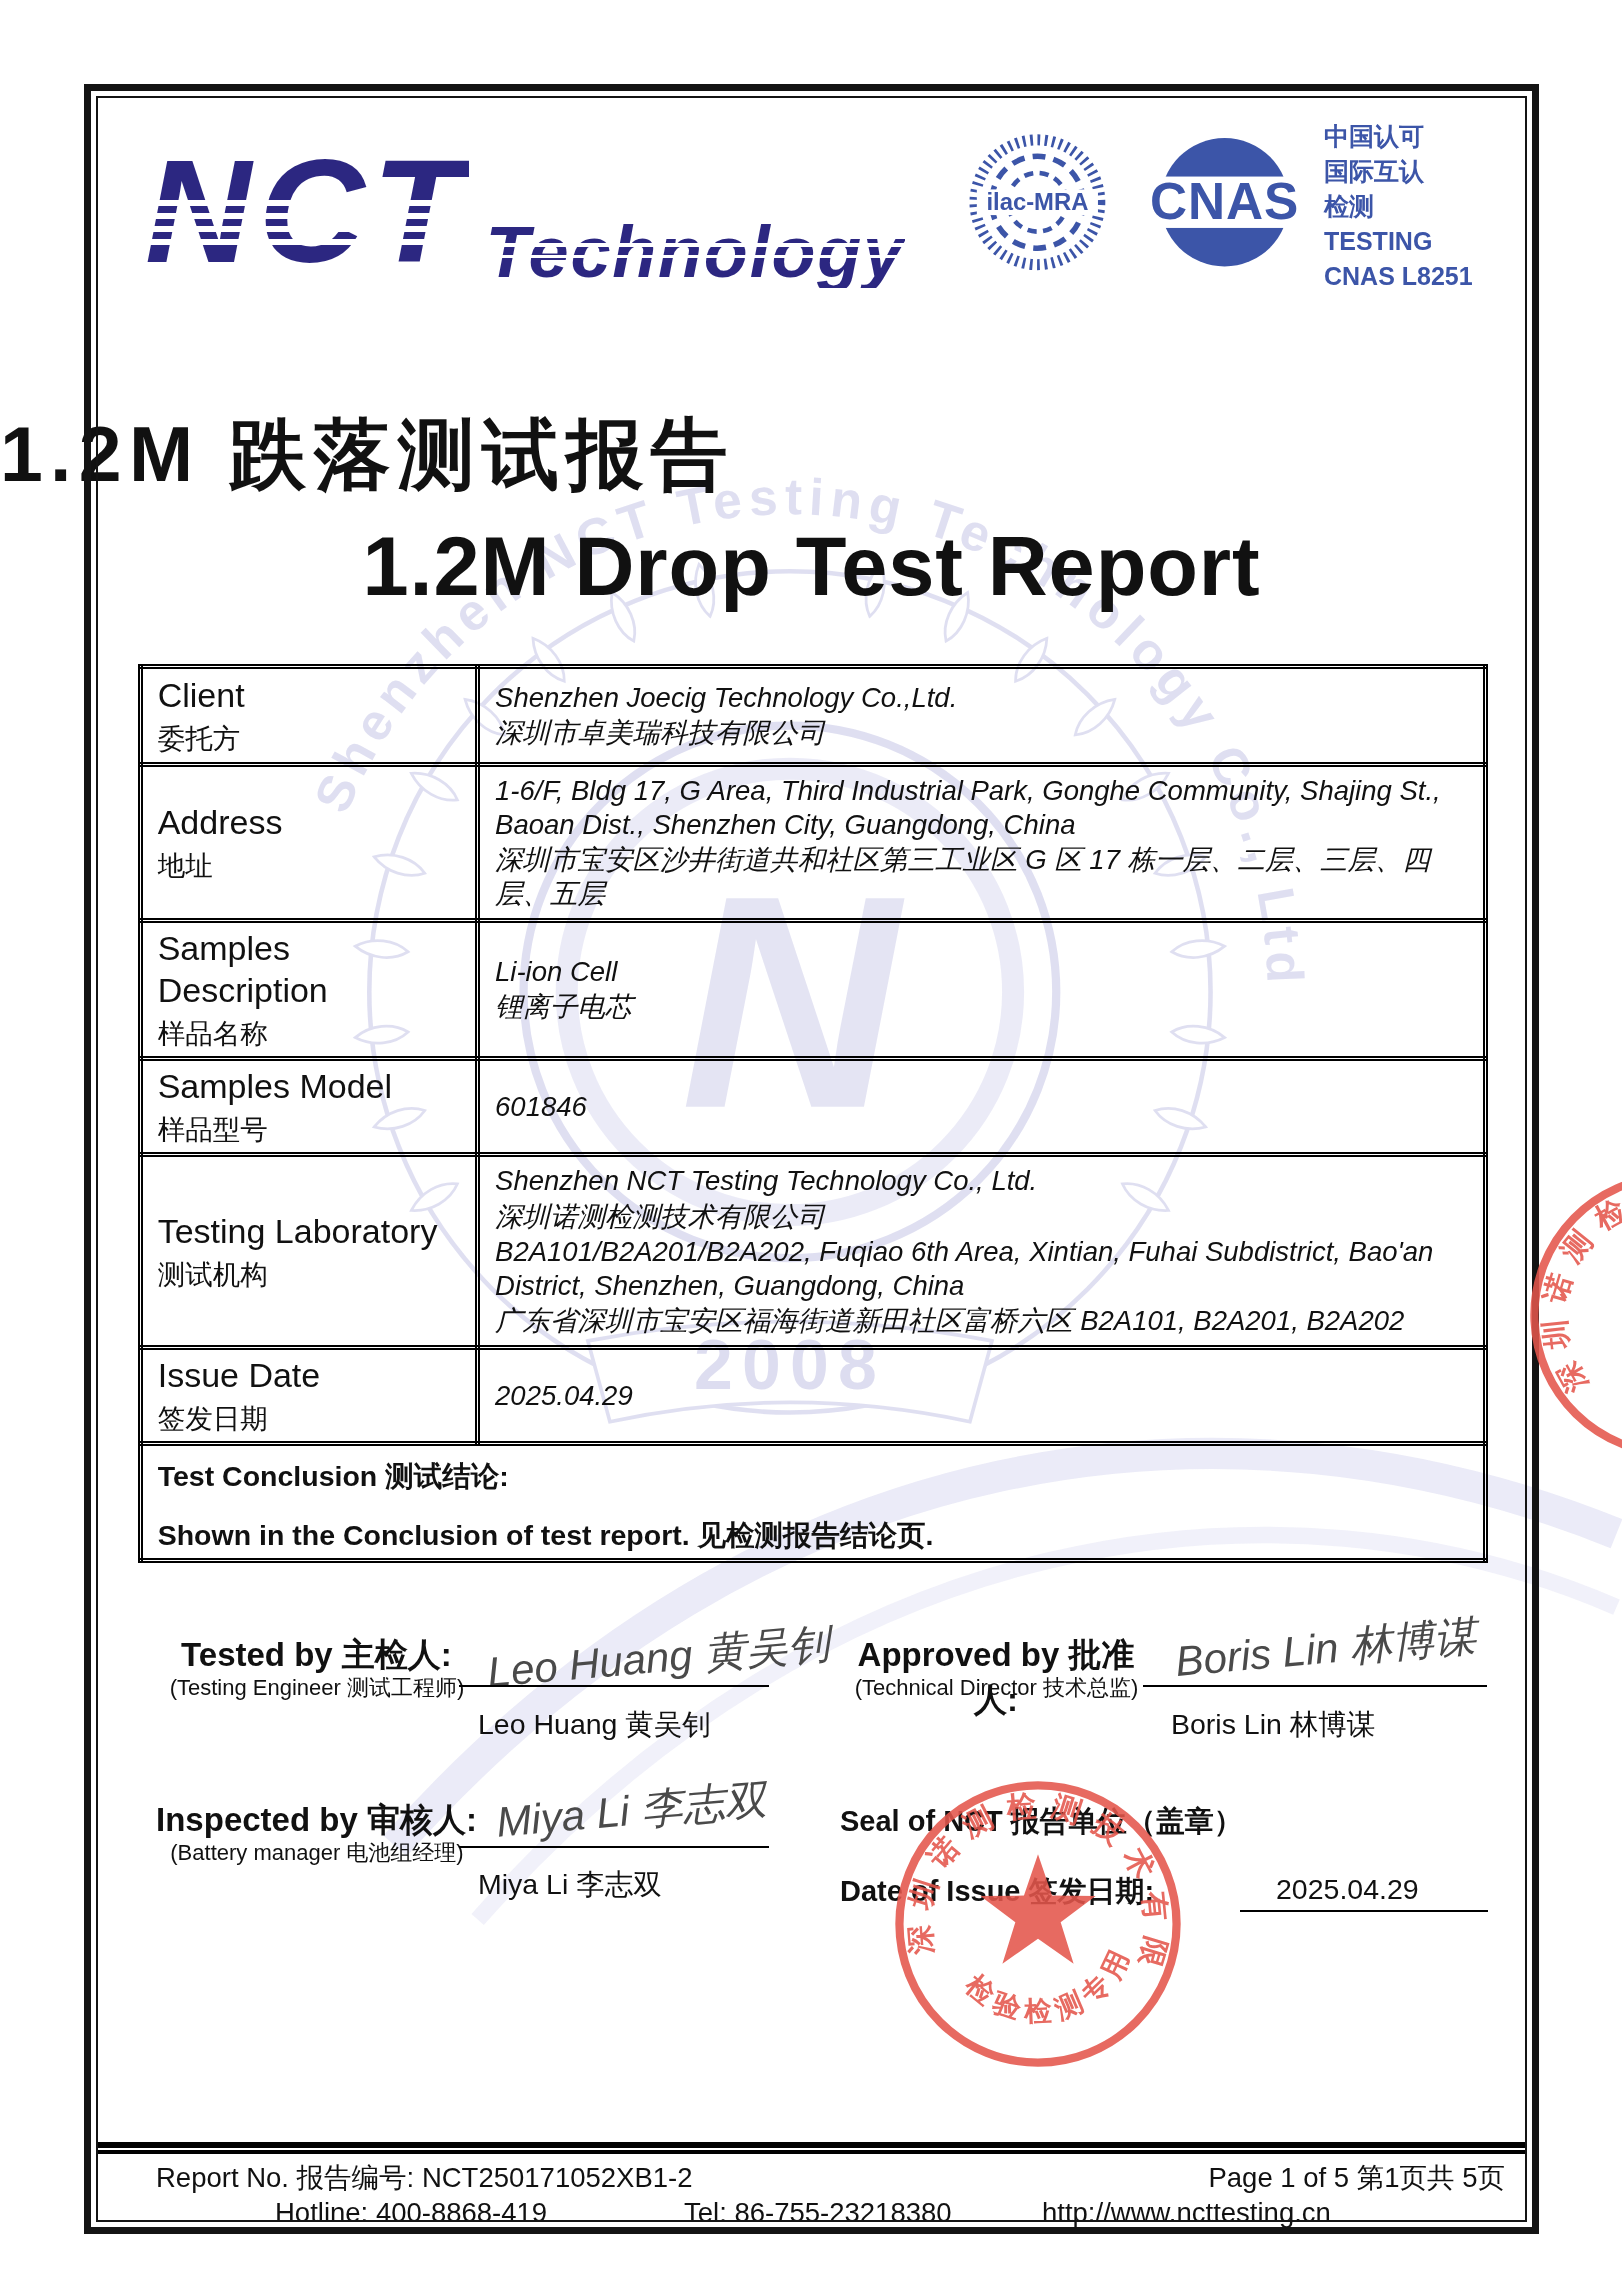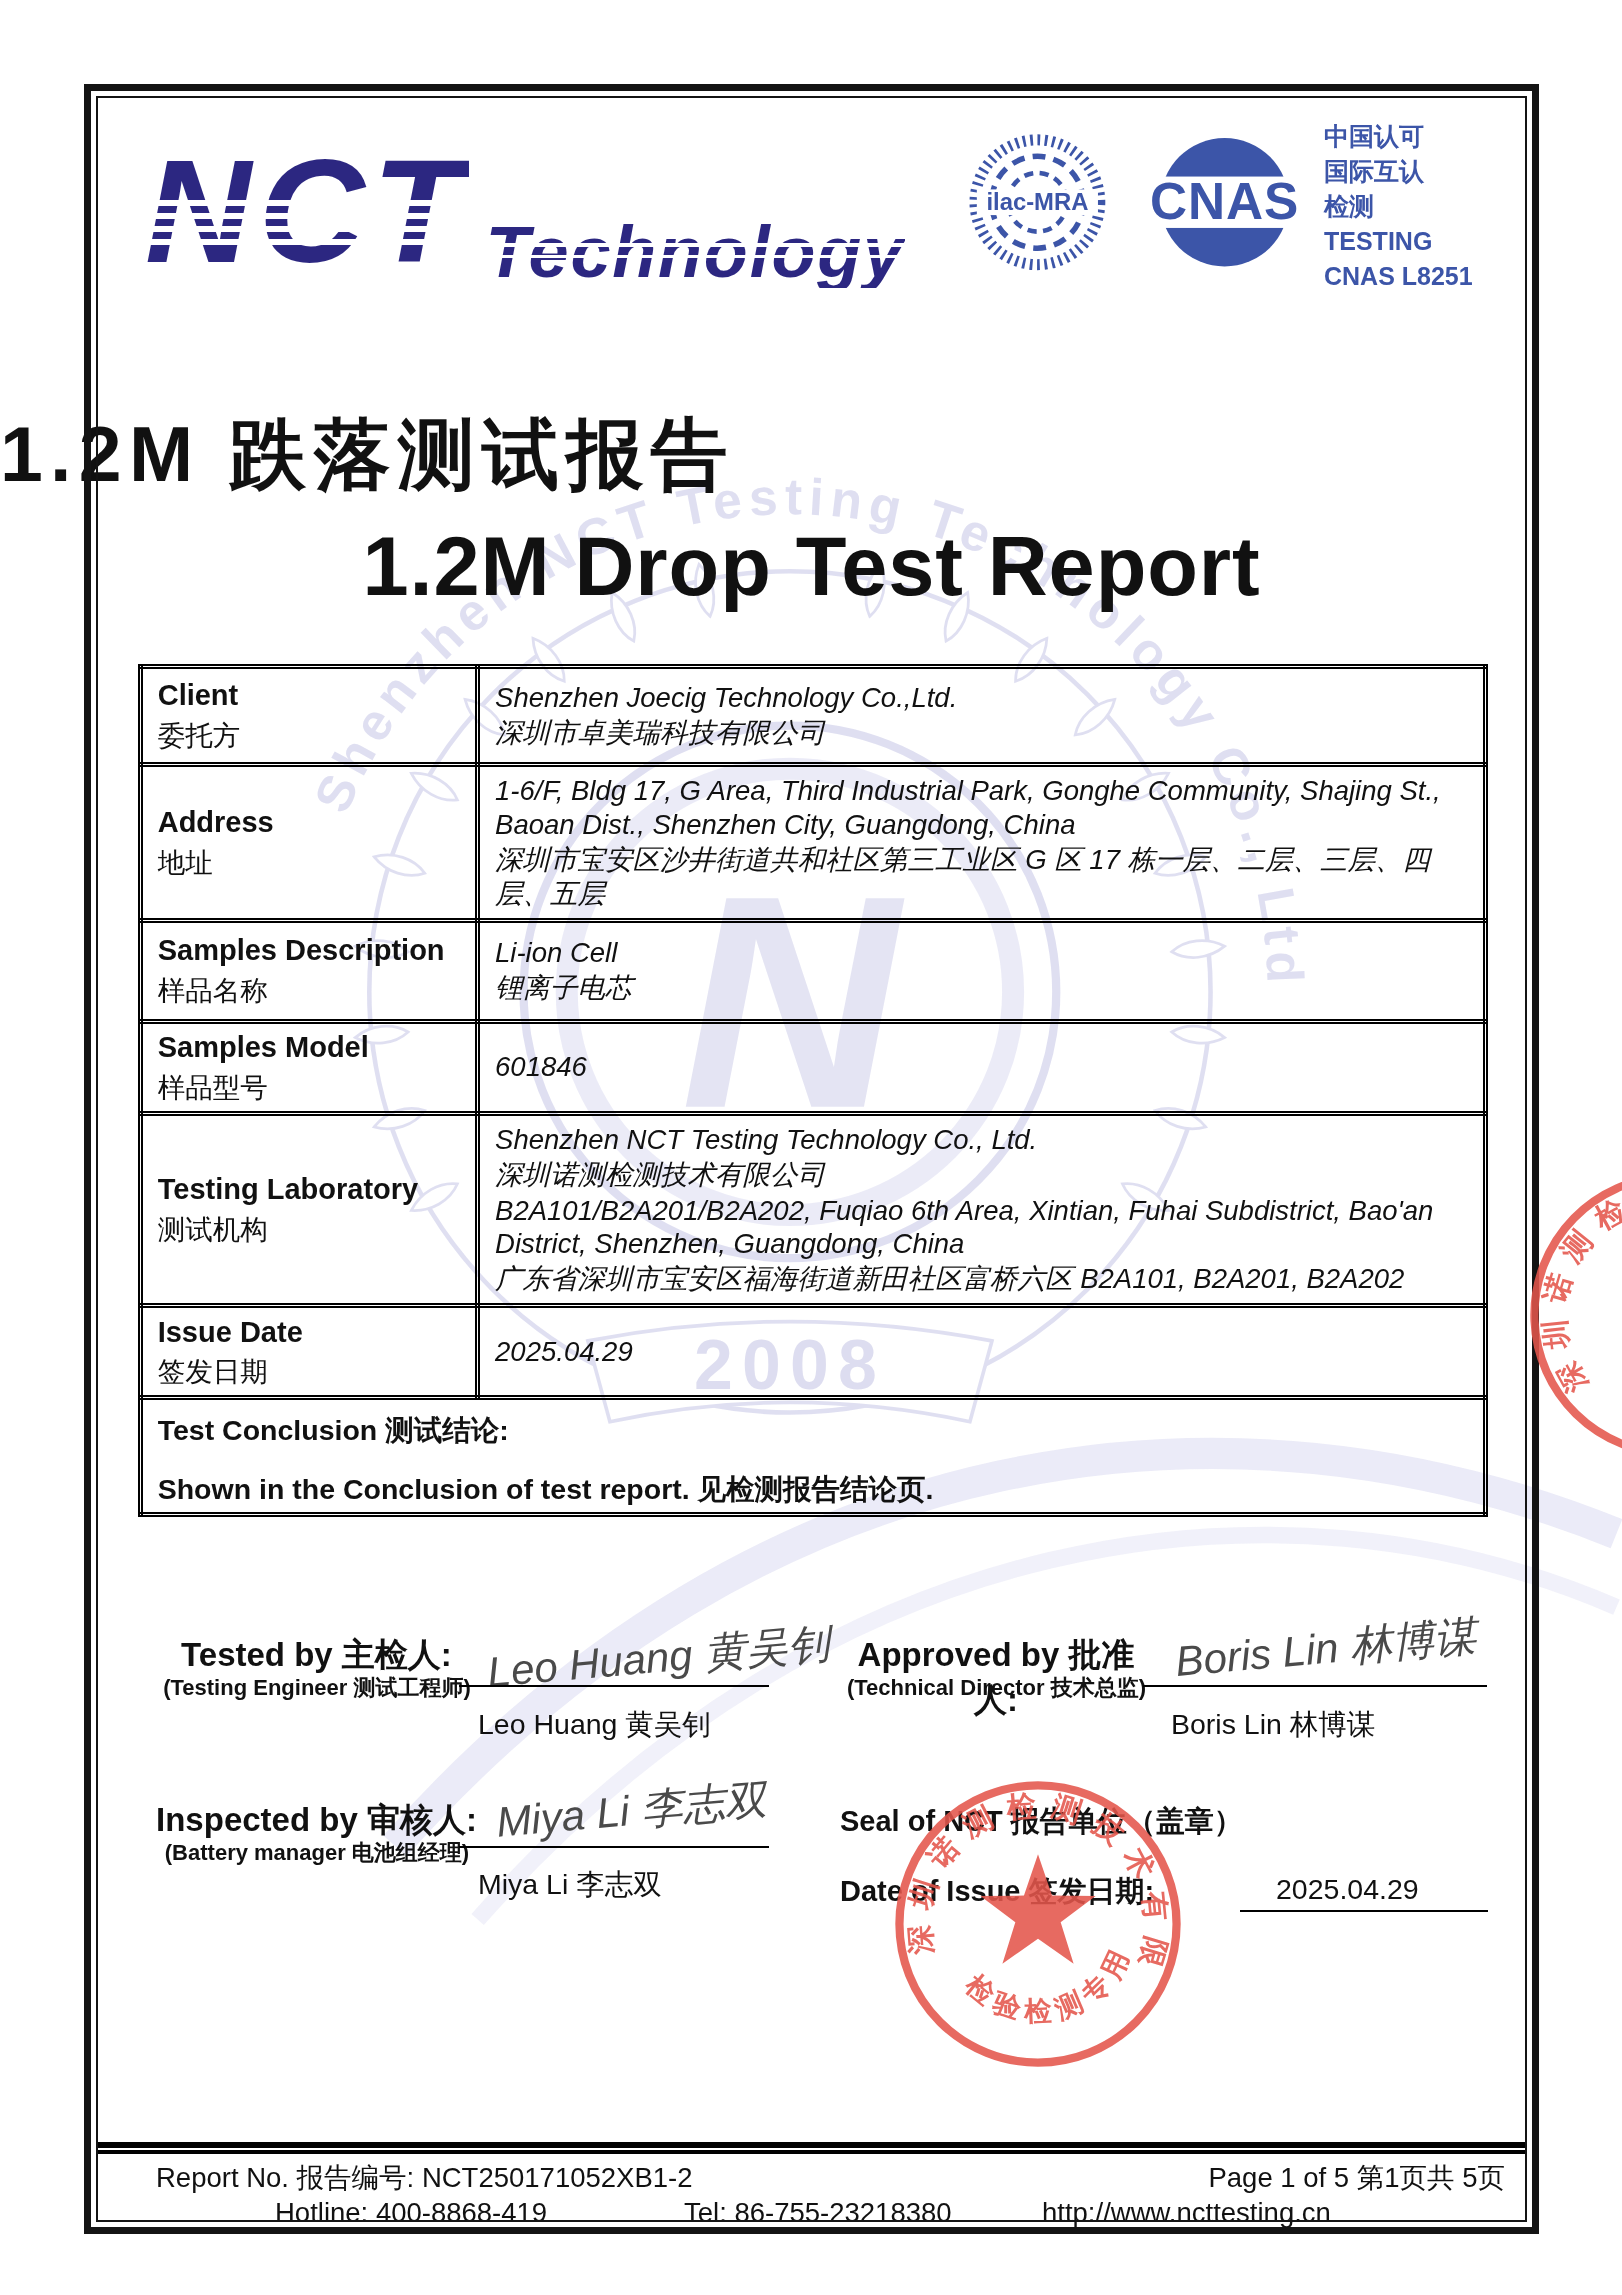--- a/index.html
+++ b/index.html
@@ -27,29 +27,29 @@
   }
   .accr{position:absolute;left:962px;top:127px;z-index:1;}
   .accr-lines{position:absolute;left:1324px;top:119px;z-index:1;color:#3c55a8;font-weight:bold;font-size:25px;line-height:35px;}
   
   .title-cn{position:absolute;left:0;width:1623px;top:404px;text-align:left;font-size:77px;font-weight:bold;letter-spacing:7.3px;z-index:1;}
   .title-en{position:absolute;left:0;width:1623px;top:519px;text-align:center;font-size:83px;font-weight:bold;letter-spacing:0.9px;z-index:1;}
   
   table.info{position:absolute;left:138px;top:664px;width:1350px;border-collapse:collapse;z-index:1;table-layout:fixed;}
   table.info td{border:5.5px double #000;vertical-align:middle;padding:5.5px 14.7px;font-size:27.5px;line-height:1.22;}
   td.lbl{width:303px;}
-  .lbl-en{font-weight:bold;font-size:29px;}
+  .lbl-en{font-weight:normal;font-size:34px;}
   .lbl-cn{font-size:27.5px;margin-top:5.5px;}
   .val-line{margin:1.8px 0;font-style:italic;}
   td.concl{padding:9.2px 16.5px;vertical-align:top;}
   .concl-line{font-weight:bold;font-size:28.5px;margin:7.3px 0 24px 0;}
   .concl-line2{font-weight:bold;font-size:28.5px;}
   
   .sig-label{position:absolute;z-index:1;font-weight:bold;font-size:33px;text-align:center;}
-  .sig-sublabel{position:absolute;z-index:1;font-weight:bold;font-size:22px;text-align:center;}
+  .sig-sublabel{position:absolute;z-index:1;font-weight:normal;font-size:22px;text-align:center;}
   .sig-line{position:absolute;z-index:1;border-bottom:2.8px solid #000;}
   .handwrite{position:absolute;z-index:1;font-style:italic;font-size:42px;color:#4a4a4a;transform:rotate(-5deg);white-space:nowrap;}
   .printed{position:absolute;z-index:1;font-size:28.5px;white-space:nowrap;}
   .seal-label{position:absolute;z-index:1;font-weight:bold;font-size:29px;white-space:nowrap;}
   .date-value{position:absolute;z-index:1;font-size:28.5px;}
   
   .seal-svg{position:absolute;z-index:3;pointer-events:none;opacity:.88;}
   
   .footer-rule{position:absolute;left:98px;right:98px;top:2142px;height:12px;z-index:1;
     background:linear-gradient(#000 0 5.5px,#fff 5.5px 8.3px,#000 8.3px 12px);}

